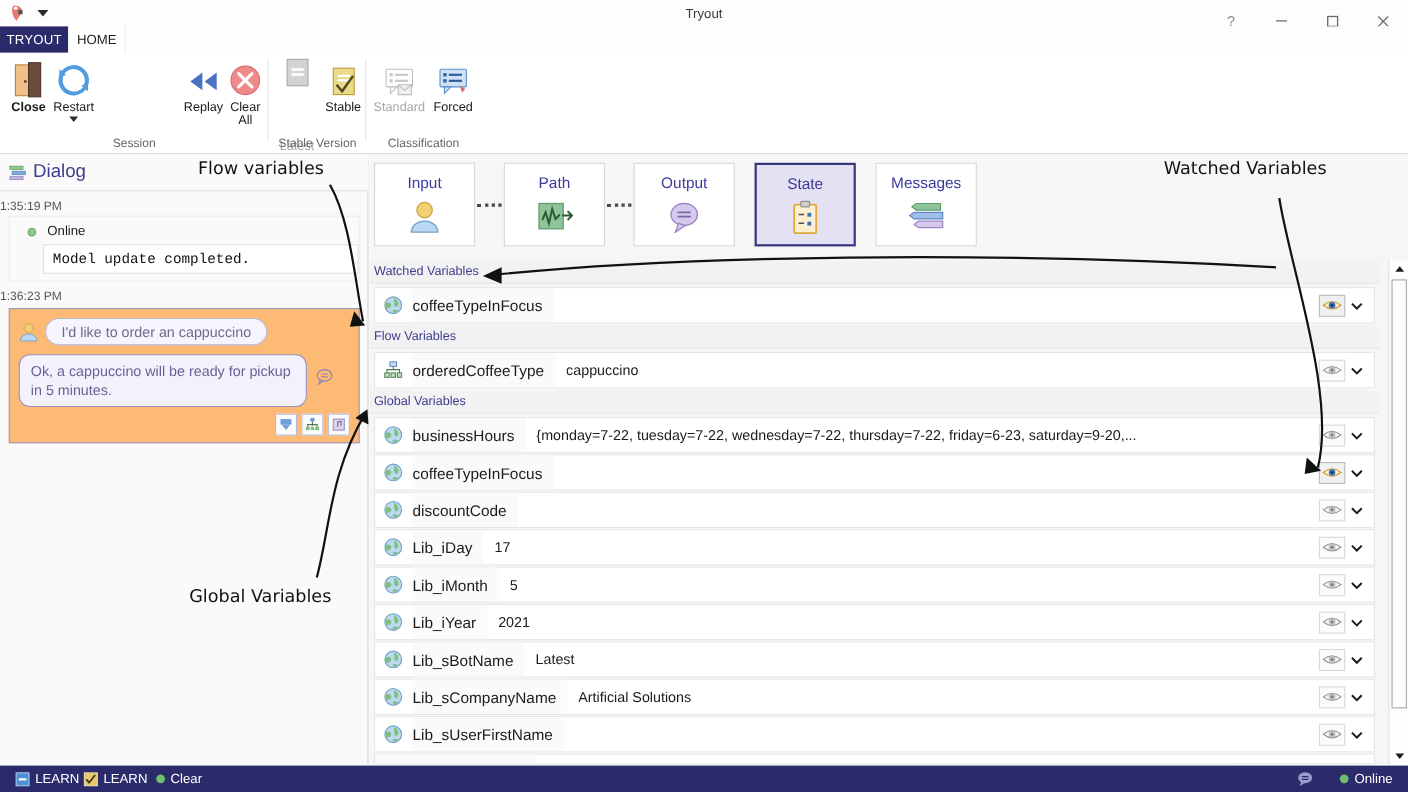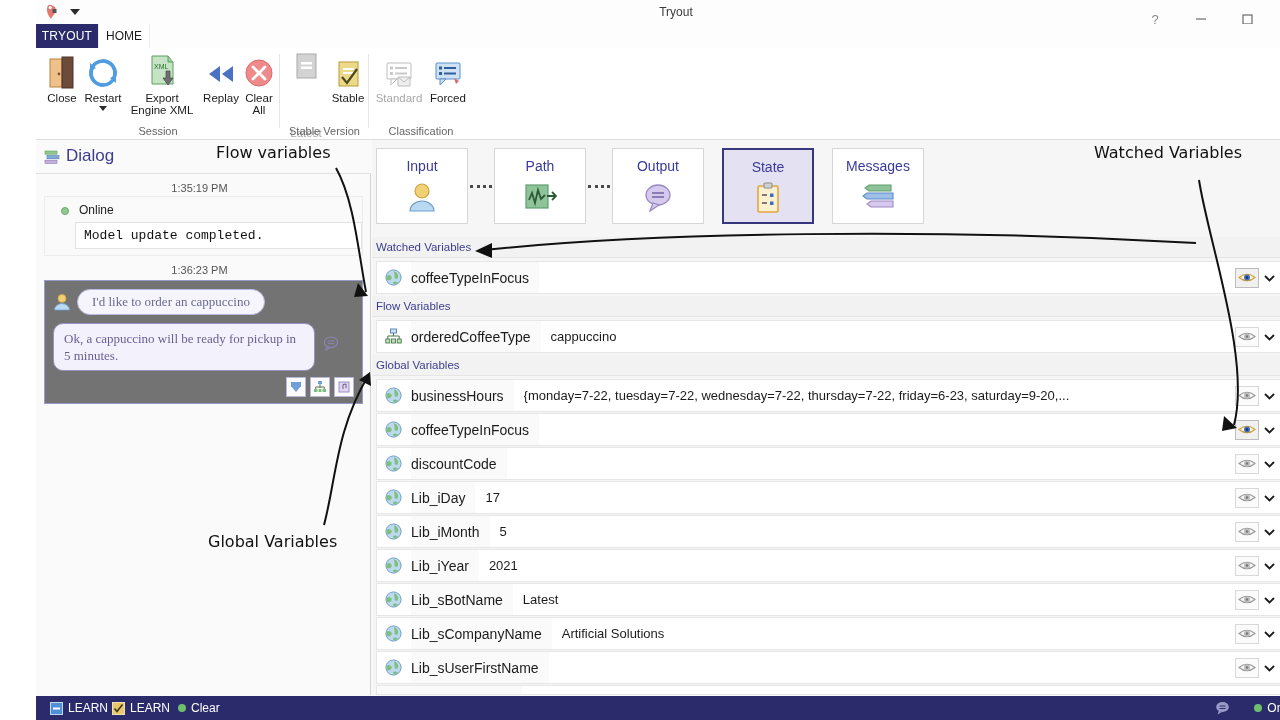--- a/index.html
+++ b/index.html
@@ -3,21 +3,21 @@
 <meta charset="utf-8">
 <style>
   * { box-sizing: border-box; margin:0; padding:0; }
   html,body { width:1280px; height:720px; overflow:hidden; }
   body {
     font-family: "Liberation Sans", sans-serif;
     font-size: 12px;
     color: #1b1b1b;
     background: #ffffff;
   }
-  #app { position:relative; width:1116px; height:720px; background:#fafafa;margin-left:36px; }
+  #app { position:relative; width:1116px; height:720px; background:#fafafa; }
 
   
   .titlebar { position:absolute; left:0; top:0; width:1280px; height:24px; background:#fdfdfd; }
   .tb-appicon { position:absolute; left:8px; top:3px; width:18px; height:18px; }
   .tb-dropdown { position:absolute; left:32px; top:6px; width:14px; height:12px; cursor:pointer; }
   .tb-title { position:absolute; left:0; top:0; width:1280px; height:24px; line-height:24px; text-align:center;
               font-size:12px; color:#3a3a3a; }
   .winbtn { position:absolute; top:0; height:38px; width:46px; display:flex; align-items:center; justify-content:center;
             color:#8a8a8a; font-size:15px; cursor:pointer; }
   .winbtn.help  { right:138px; font-size:13px; }
@@ -47,31 +47,31 @@
   .ritem.disabled .lb { color:#a8a8a8; }
 
   
   .dialog-panel { position:absolute; left:0; top:140px; width:335px; height:555px; background:#fafafa;
                   border-right:1px solid #d4d4d4; }
   .dlg-head { position:absolute; left:0; top:0; width:335px; height:34px; border-bottom:1px solid #e0e0e0; background:#fafafa;}
   .dlg-head .t { position:absolute; left:30px; top:6px; font-size:17px; color:#3d3d8f; }
   .dlg-icon { position:absolute; left:8px; top:10px; width:17px; height:15px; }
 
   .chat { position:absolute; left:0; top:34px; width:335px; height:420px; overflow:hidden; }
-  .ts { text-align:center; font-size:11px; color:#555; padding-right:8px; margin-top:8px; }
+  .ts { text-align:left; font-size:11px; color:#555; padding-right:8px; margin-top:8px; }
 
   .sysblock { position:relative; margin:4px 8px 0 8px; background:#fafafa; }
   .sysblock .dot { position:absolute; left:8px; top:6px; width:8px; height:8px; border-radius:50%;
                    background:#8fc98f; border:1px solid #6ea76e; }
   .sysblock .lbl { margin-left:26px; font-size:12px; color:#1b1b1b; padding-top:2px;}
   .sysmsg { margin:5px 0 0 30px; border:1px solid #e2e2e2; background:#fff; padding:5px 8px;
             font-family:"Liberation Mono", monospace; font-size:13px; color:#111; }
   .sysblock-wrap { border:1px solid #ececec; background:#fafafa; padding-bottom:6px; }
 
-  .turn { margin:4px 8px 0 8px; border:1px solid #9a9ac9; background:#737373; padding:8px 8px 6px 8px; position:relative;font-family:Liberation Serif, serif; }
+  .turn { margin:4px 8px 0 8px; border:1px solid #9a9ac9; background:#fdba74; padding:8px 8px 6px 8px; position:relative; }
   .user-row { display:flex; align-items:center; }
   .user-av { width:18px; height:18px; flex:0 0 18px; margin-right:6px; }
   .bubble-user { border:1px solid #b9b9dd; border-radius:13px; background:#f6f5fd; padding:4px 14px;
                  font-size:13px; color:#6a6a8e; }
   .bubble-bot { margin-top:8px; border:1px solid #9a90c4; border-radius:10px; background:#f3f1fb;
                 padding:6px 10px; font-size:13px; color:#6a5f93; line-height:17px; width:262px; }
   .bot-row { display:flex; align-items:center; }
   .bot-chat-ic { margin-left:8px; width:16px; height:16px; }
   .turn-tools { display:flex; justify-content:flex-end; gap:4px; margin-top:6px; }
   .ttool { width:20px; height:20px; border:1px solid #b9b9d6; background:#fcfcff; display:flex;
@@ -162,21 +162,21 @@
   </div>
 
   <div class="tabstrip">
     <div class="tab-tryout">TRYOUT</div>
     <div class="tab-home">HOME</div>
   </div>
 
   <div class="ribbon">
 
     <div class="rgroup" style="left:0; width:244px;">
-      <div class="ritem" style="left:3px;">
+      <div class="ritem" style="left:3px;font-weight:bold;">
         <div class="ic">
           <svg width="32" height="34" viewBox="0 0 32 34">
             <rect x="4" y="3" width="12" height="28" fill="#f0c08a" stroke="#b5833c"></rect>
             <rect x="16" y="1" width="11" height="31" fill="#6b4b3a" stroke="#4e352a"></rect>
             <circle cx="13" cy="18" r="1.4" fill="#7a5434"></circle>
           </svg>
         </div>
         <div class="lb">Close</div>
       </div>
 
@@ -188,34 +188,20 @@
             <path d="M4 7 L10 12 L4 15 Z" fill="#4f9de0"></path>
             <path d="M30 27 L24 22 L30 19 Z" fill="#4f9de0"></path>
           </svg>
         </div>
         <div class="lb">Restart</div>
         <svg width="10" height="7" viewBox="0 0 10 7" style="margin-top:1px;">
           <path d="M1 1 L9 1 L5 6 Z" fill="#2b2b2b"></path>
         </svg>
       </div>
 
-      <div class="ritem" style="left:88px; width:76px;">
-        <div class="ic">
-          <svg width="36" height="36" viewBox="0 0 36 36">
-            <path d="M8 2 L24 2 L29 8 L29 30 L8 30 Z" fill="#c5e3c5" stroke="#5f9e5f"></path>
-            <path d="M24 2 L24 8 L29 8" fill="#9ecf9e" stroke="#5f9e5f"></path>
-            <text x="10" y="15" font-size="7" fill="#2d6b2d" font-family="Liberation Sans, sans-serif">XML</text>
-            <path d="M22 17 L26 17 L26 24 L29 24 L24 31 L19 24 L22 24 Z" fill="#6f6f6f" stroke="#454545" stroke-width=".7"></path>
-          </svg>
-        </div>
-        <div class="lb">
-          <span>Export</span><br>
-          <span>Engine XML</span>
-        </div>
-      </div>
 
       <div class="ritem" style="left:162px;">
         <div class="ic">
           <svg width="32" height="32" viewBox="0 0 32 32">
             <path d="M15 8 L15 24 L4 16 Z" fill="#4a72c4"></path>
             <path d="M28 8 L28 24 L17 16 Z" fill="#4a72c4"></path>
           </svg>
         </div>
         <div class="lb">Replay</div>
       </div>

